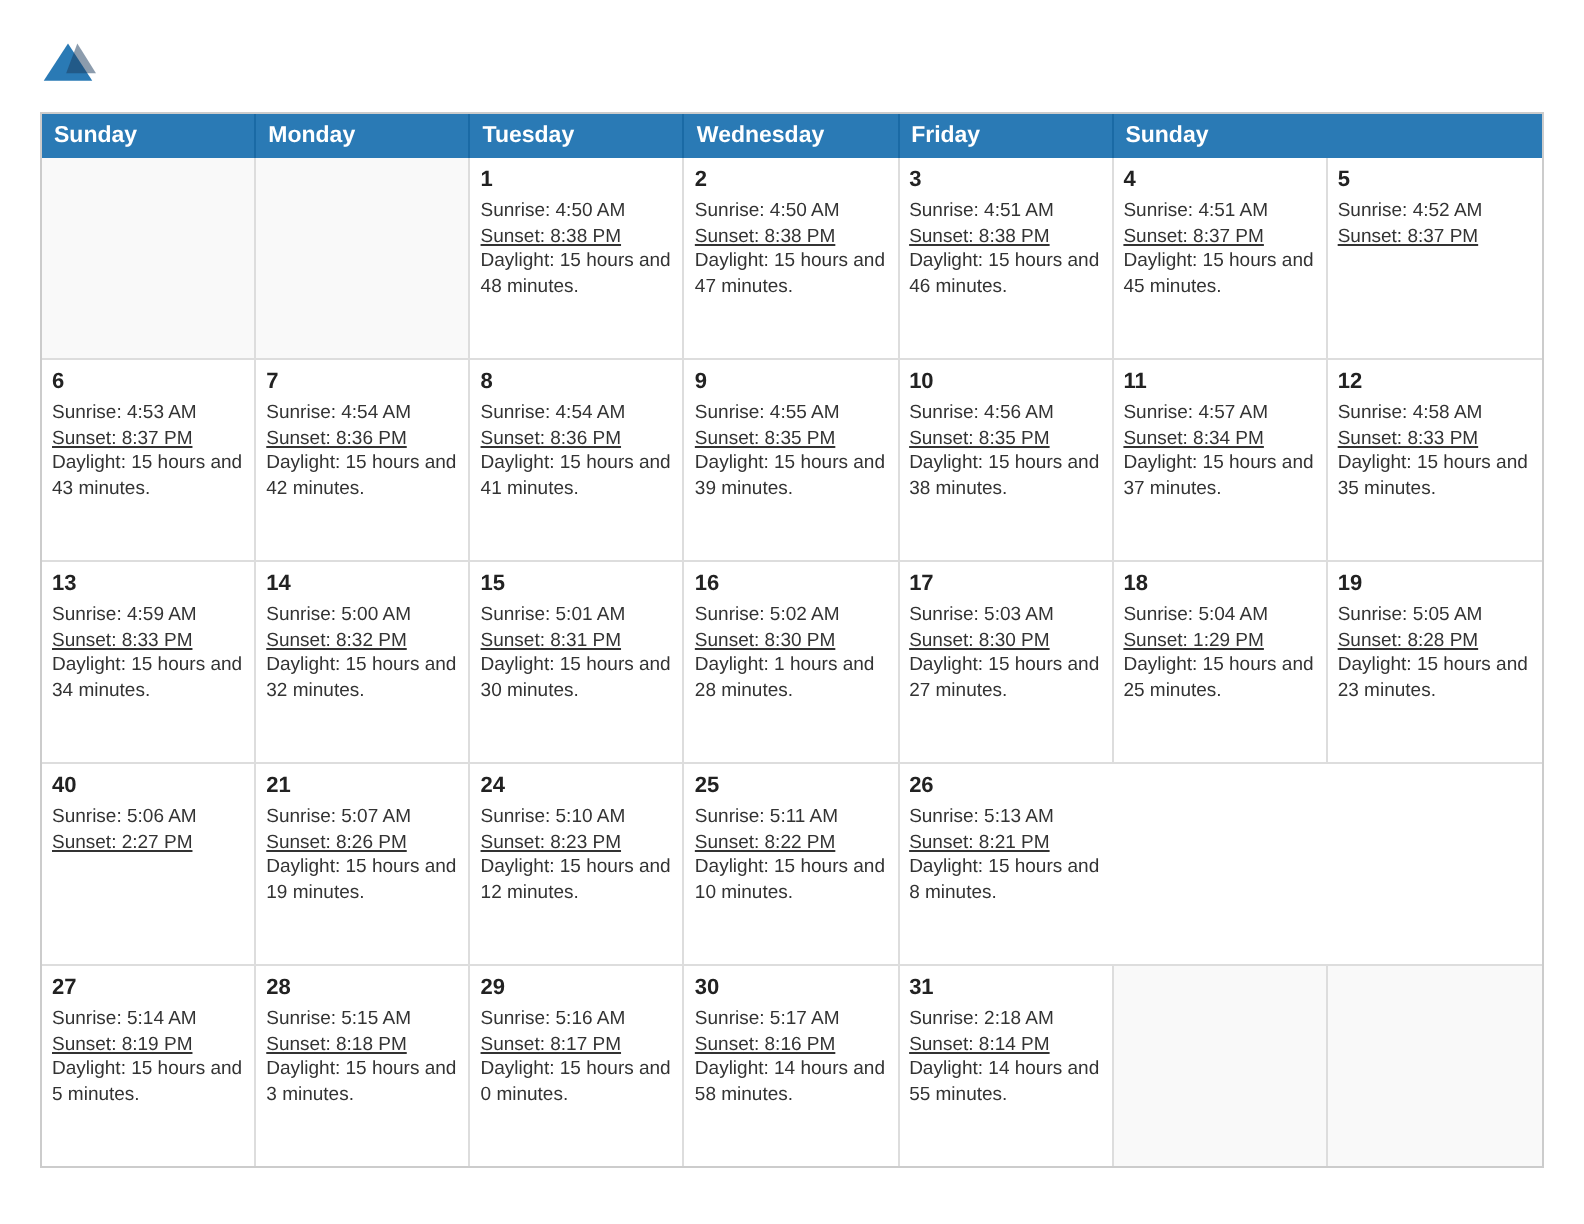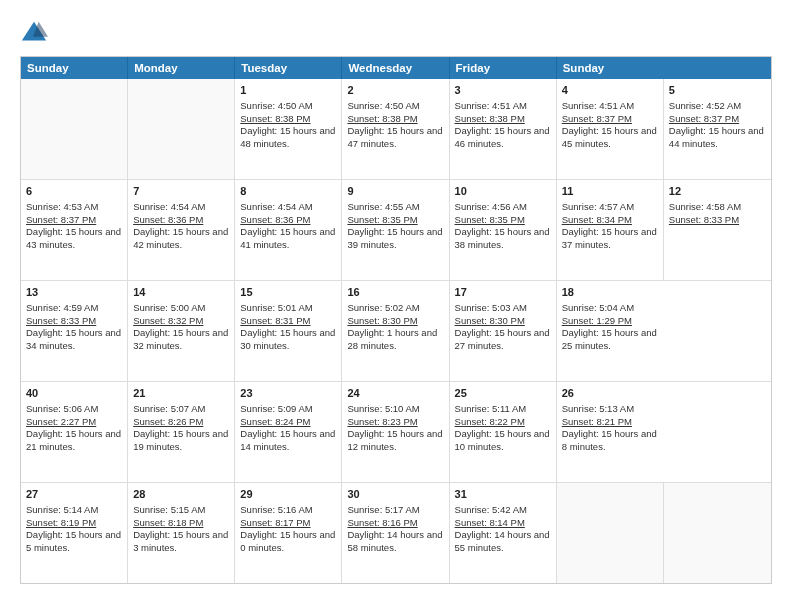--- a/index.html
+++ b/index.html
@@ -145,51 +145,51 @@
         <div class="cal-header-cell">Sunday</div>
       </div>
     <div class="cal-body" id="cal-body">
         <div class="cal-row">
           <div class="cal-cell empty"></div>
           <div class="cal-cell empty"></div>
           <div class="cal-cell"><span class="day-num">1</span><span class="sunrise">Sunrise: 4:50 AM</span><br><span class="sunset">Sunset: 8:38 PM</span><br><span class="daylight">Daylight: 15 hours and 48 minutes.</span></div>
           <div class="cal-cell"><span class="day-num">2</span><span class="sunrise">Sunrise: 4:50 AM</span><br><span class="sunset">Sunset: 8:38 PM</span><br><span class="daylight">Daylight: 15 hours and 47 minutes.</span></div>
           <div class="cal-cell"><span class="day-num">3</span><span class="sunrise">Sunrise: 4:51 AM</span><br><span class="sunset">Sunset: 8:38 PM</span><br><span class="daylight">Daylight: 15 hours and 46 minutes.</span></div>
           <div class="cal-cell"><span class="day-num">4</span><span class="sunrise">Sunrise: 4:51 AM</span><br><span class="sunset">Sunset: 8:37 PM</span><br><span class="daylight">Daylight: 15 hours and 45 minutes.</span></div>
-          <div class="cal-cell"><span class="day-num">5</span><span class="sunrise">Sunrise: 4:52 AM</span><br><span class="sunset">Sunset: 8:37 PM</span><br><span class="daylight">Daylight: 15 hours and 44 minutes.</span></div>
+          <div class="cal-cell"><span class="day-num">5</span><span class="sunrise">Sunrise: 4:52 AM</span><br><span class="sunset">Sunset: 8:37 PM</span><br></div>
         </div>
         <div class="cal-row">
           <div class="cal-cell"><span class="day-num">6</span><span class="sunrise">Sunrise: 4:53 AM</span><br><span class="sunset">Sunset: 8:37 PM</span><br><span class="daylight">Daylight: 15 hours and 43 minutes.</span></div>
           <div class="cal-cell"><span class="day-num">7</span><span class="sunrise">Sunrise: 4:54 AM</span><br><span class="sunset">Sunset: 8:36 PM</span><br><span class="daylight">Daylight: 15 hours and 42 minutes.</span></div>
           <div class="cal-cell"><span class="day-num">8</span><span class="sunrise">Sunrise: 4:54 AM</span><br><span class="sunset">Sunset: 8:36 PM</span><br><span class="daylight">Daylight: 15 hours and 41 minutes.</span></div>
           <div class="cal-cell"><span class="day-num">9</span><span class="sunrise">Sunrise: 4:55 AM</span><br><span class="sunset">Sunset: 8:35 PM</span><br><span class="daylight">Daylight: 15 hours and 39 minutes.</span></div>
           <div class="cal-cell"><span class="day-num">10</span><span class="sunrise">Sunrise: 4:56 AM</span><br><span class="sunset">Sunset: 8:35 PM</span><br><span class="daylight">Daylight: 15 hours and 38 minutes.</span></div>
           <div class="cal-cell"><span class="day-num">11</span><span class="sunrise">Sunrise: 4:57 AM</span><br><span class="sunset">Sunset: 8:34 PM</span><br><span class="daylight">Daylight: 15 hours and 37 minutes.</span></div>
-          <div class="cal-cell"><span class="day-num">12</span><span class="sunrise">Sunrise: 4:58 AM</span><br><span class="sunset">Sunset: 8:33 PM</span><br></div>
+          <div class="cal-cell"><span class="day-num">12</span><span class="sunrise">Sunrise: 4:58 AM</span><br><span class="sunset">Sunset: 8:33 PM</span><br><span class="daylight">Daylight: 15 hours and 35 minutes.</span></div>
         </div>
         <div class="cal-row">
           <div class="cal-cell"><span class="day-num">13</span><span class="sunrise">Sunrise: 4:59 AM</span><br><span class="sunset">Sunset: 8:33 PM</span><br><span class="daylight">Daylight: 15 hours and 34 minutes.</span></div>
           <div class="cal-cell"><span class="day-num">14</span><span class="sunrise">Sunrise: 5:00 AM</span><br><span class="sunset">Sunset: 8:32 PM</span><br><span class="daylight">Daylight: 15 hours and 32 minutes.</span></div>
           <div class="cal-cell"><span class="day-num">15</span><span class="sunrise">Sunrise: 5:01 AM</span><br><span class="sunset">Sunset: 8:31 PM</span><br><span class="daylight">Daylight: 15 hours and 30 minutes.</span></div>
           <div class="cal-cell"><span class="day-num">16</span><span class="sunrise">Sunrise: 5:02 AM</span><br><span class="sunset">Sunset: 8:30 PM</span><br><span class="daylight">Daylight: 1 hours and 28 minutes.</span></div>
           <div class="cal-cell"><span class="day-num">17</span><span class="sunrise">Sunrise: 5:03 AM</span><br><span class="sunset">Sunset: 8:30 PM</span><br><span class="daylight">Daylight: 15 hours and 27 minutes.</span></div>
           <div class="cal-cell"><span class="day-num">18</span><span class="sunrise">Sunrise: 5:04 AM</span><br><span class="sunset">Sunset: 1:29 PM</span><br><span class="daylight">Daylight: 15 hours and 25 minutes.</span></div>
+          <div class="cal-cell"><span class="day-num">19</span><span class="sunrise">Sunrise: 5:05 AM</span><br><span class="sunset">Sunset: 8:28 PM</span><br><span class="daylight">Daylight: 15 hours and 23 minutes.</span></div>
         </div>
         <div class="cal-row">
-          <div class="cal-cell"><span class="day-num">40</span><span class="sunrise">Sunrise: 5:06 AM</span><br><span class="sunset">Sunset: 2:27 PM</span><br><span class="daylight">Daylight: 15 hours and 21 minutes.</span></div>
+          <div class="cal-cell"><span class="day-num">40</span><span class="sunrise">Sunrise: 5:06 AM</span><br><span class="sunset">Sunset: 2:27 PM</span><br></div>
           <div class="cal-cell"><span class="day-num">21</span><span class="sunrise">Sunrise: 5:07 AM</span><br><span class="sunset">Sunset: 8:26 PM</span><br><span class="daylight">Daylight: 15 hours and 19 minutes.</span></div>
-          <div class="cal-cell"><span class="day-num">23</span><span class="sunrise">Sunrise: 5:09 AM</span><br><span class="sunset">Sunset: 8:24 PM</span><br><span class="daylight">Daylight: 15 hours and 14 minutes.</span></div>
           <div class="cal-cell"><span class="day-num">24</span><span class="sunrise">Sunrise: 5:10 AM</span><br><span class="sunset">Sunset: 8:23 PM</span><br><span class="daylight">Daylight: 15 hours and 12 minutes.</span></div>
           <div class="cal-cell"><span class="day-num">25</span><span class="sunrise">Sunrise: 5:11 AM</span><br><span class="sunset">Sunset: 8:22 PM</span><br><span class="daylight">Daylight: 15 hours and 10 minutes.</span></div>
           <div class="cal-cell"><span class="day-num">26</span><span class="sunrise">Sunrise: 5:13 AM</span><br><span class="sunset">Sunset: 8:21 PM</span><br><span class="daylight">Daylight: 15 hours and 8 minutes.</span></div>
         </div>
         <div class="cal-row">
           <div class="cal-cell"><span class="day-num">27</span><span class="sunrise">Sunrise: 5:14 AM</span><br><span class="sunset">Sunset: 8:19 PM</span><br><span class="daylight">Daylight: 15 hours and 5 minutes.</span></div>
           <div class="cal-cell"><span class="day-num">28</span><span class="sunrise">Sunrise: 5:15 AM</span><br><span class="sunset">Sunset: 8:18 PM</span><br><span class="daylight">Daylight: 15 hours and 3 minutes.</span></div>
           <div class="cal-cell"><span class="day-num">29</span><span class="sunrise">Sunrise: 5:16 AM</span><br><span class="sunset">Sunset: 8:17 PM</span><br><span class="daylight">Daylight: 15 hours and 0 minutes.</span></div>
           <div class="cal-cell"><span class="day-num">30</span><span class="sunrise">Sunrise: 5:17 AM</span><br><span class="sunset">Sunset: 8:16 PM</span><br><span class="daylight">Daylight: 14 hours and 58 minutes.</span></div>
-          <div class="cal-cell"><span class="day-num">31</span><span class="sunrise">Sunrise: 5:42 AM</span><br><span class="sunset">Sunset: 8:14 PM</span><br><span class="daylight">Daylight: 14 hours and 55 minutes.</span></div>
+          <div class="cal-cell"><span class="day-num">31</span><span class="sunrise">Sunrise: 2:18 AM</span><br><span class="sunset">Sunset: 8:14 PM</span><br><span class="daylight">Daylight: 14 hours and 55 minutes.</span></div>
           <div class="cal-cell empty"></div>
           <div class="cal-cell empty"></div>
         </div>
       </div>
   </div>
 </div>
 
 </body></html>

